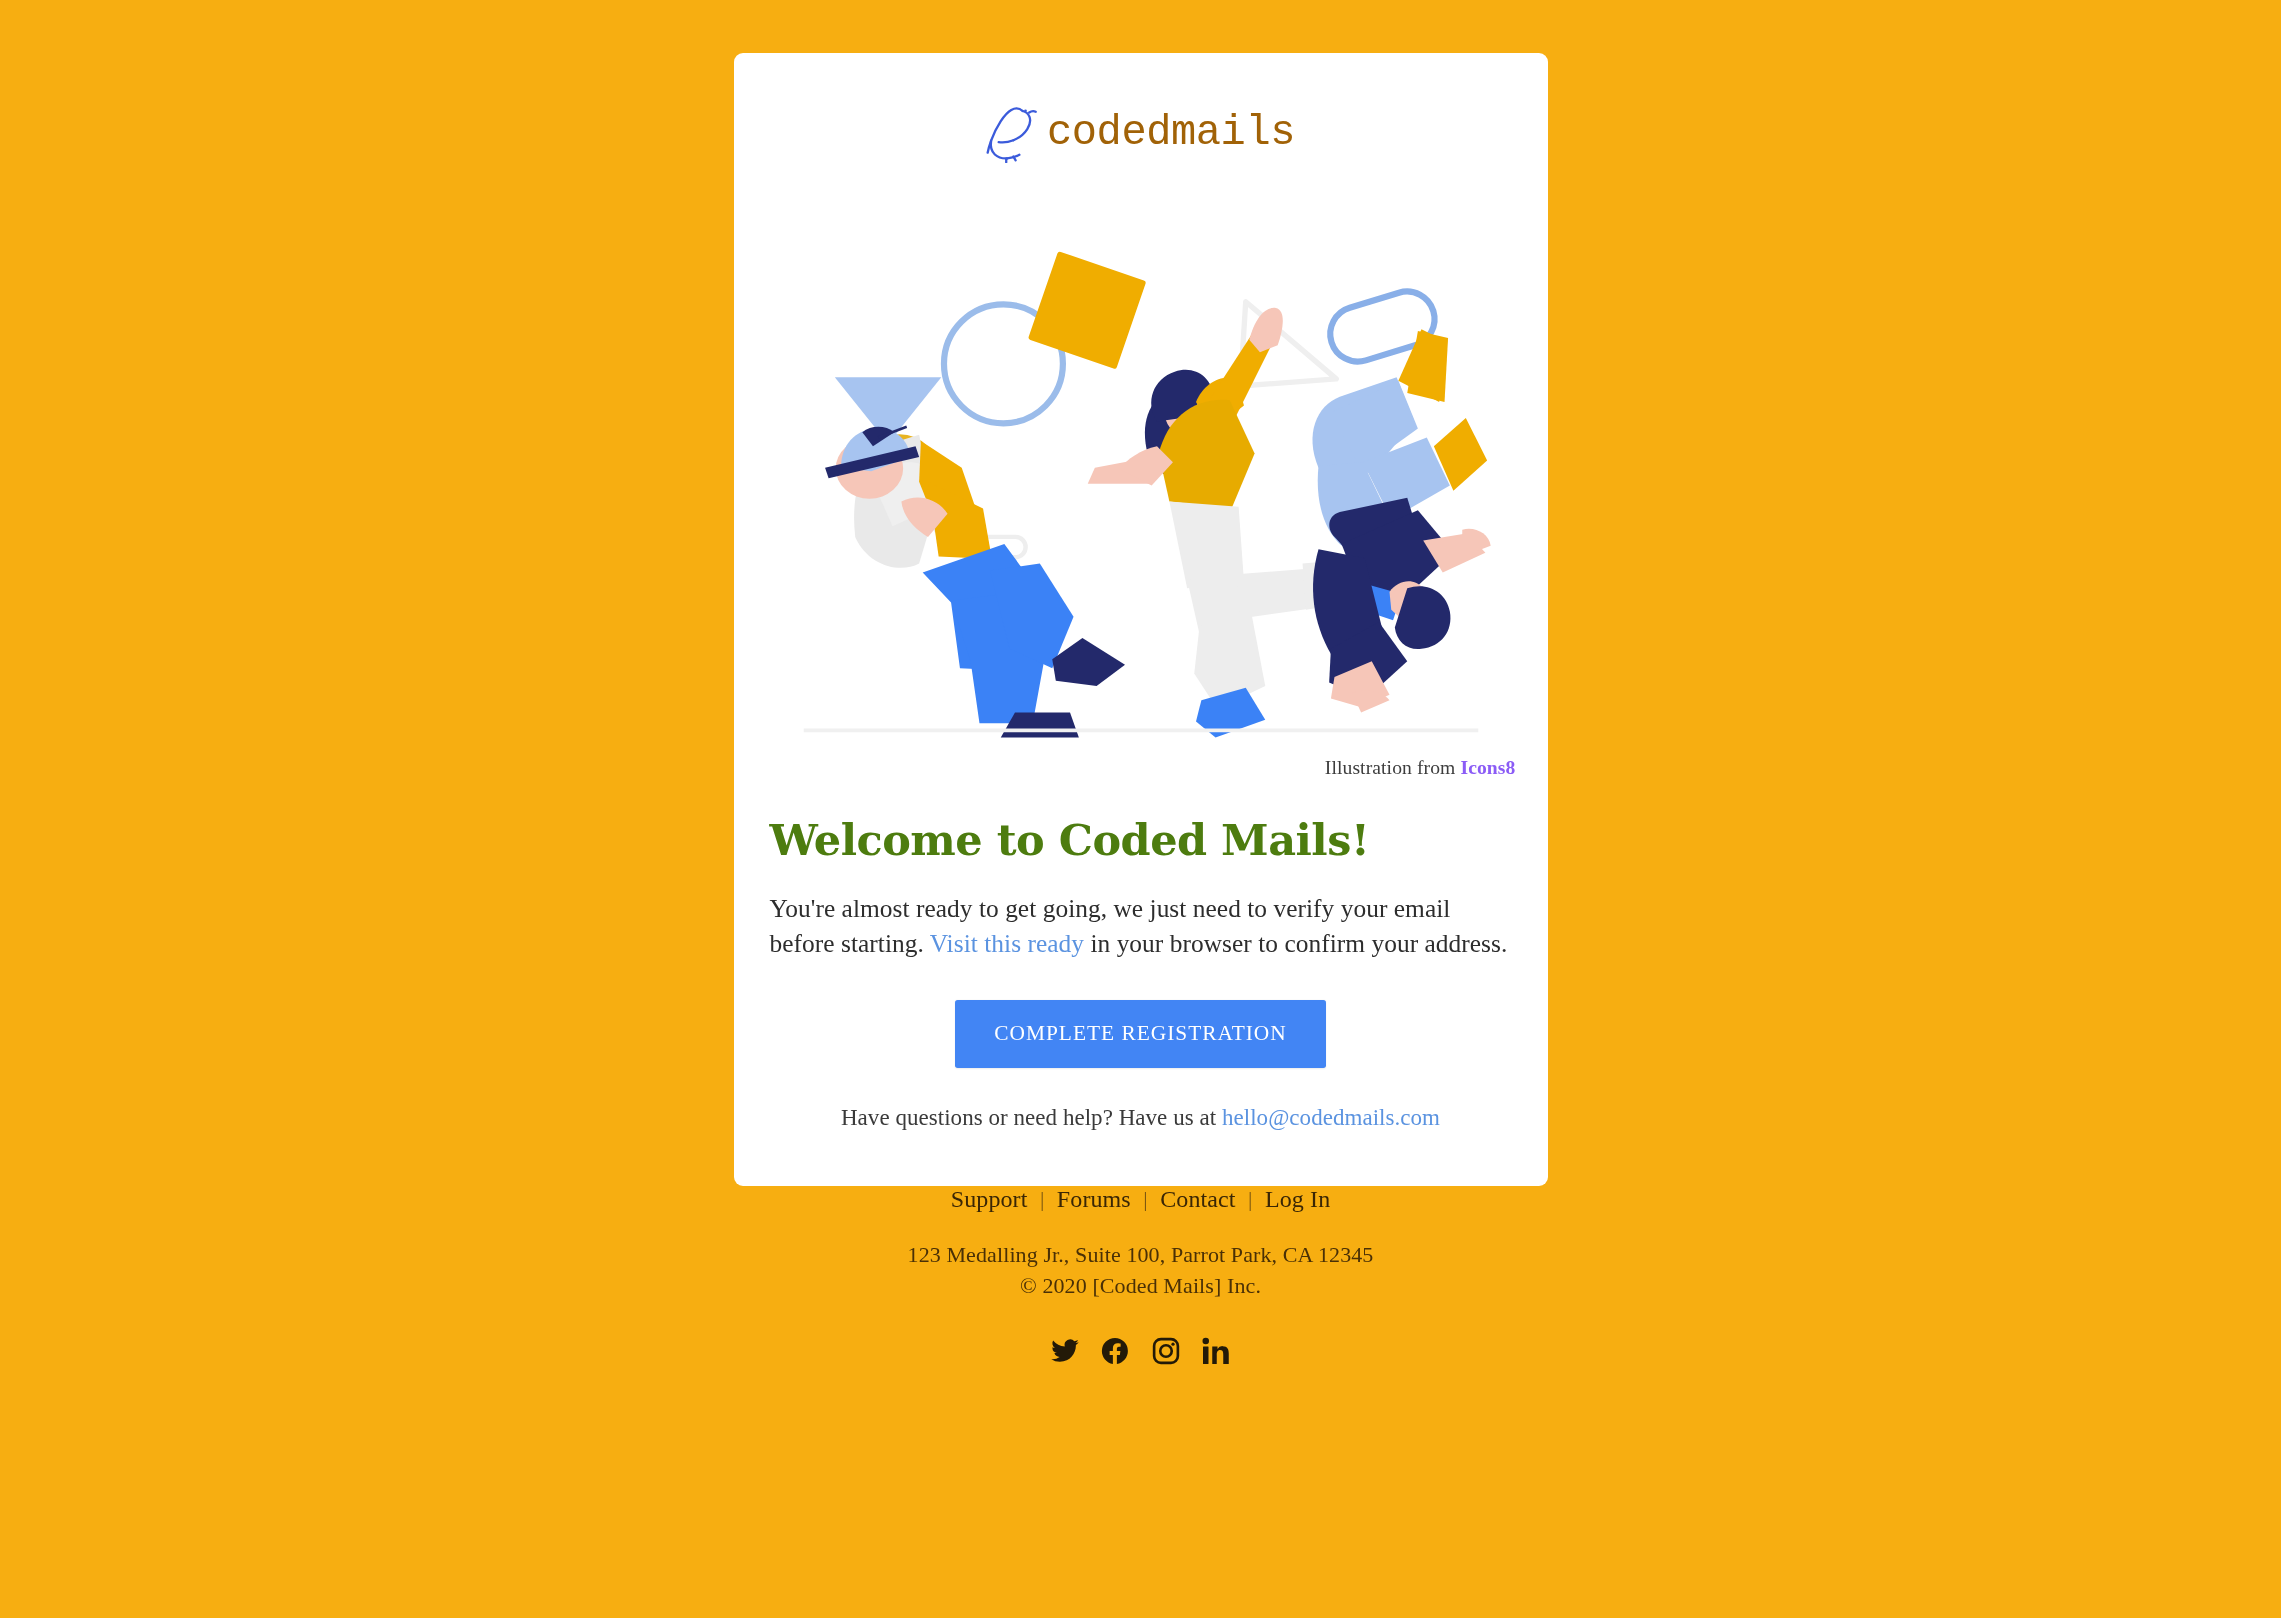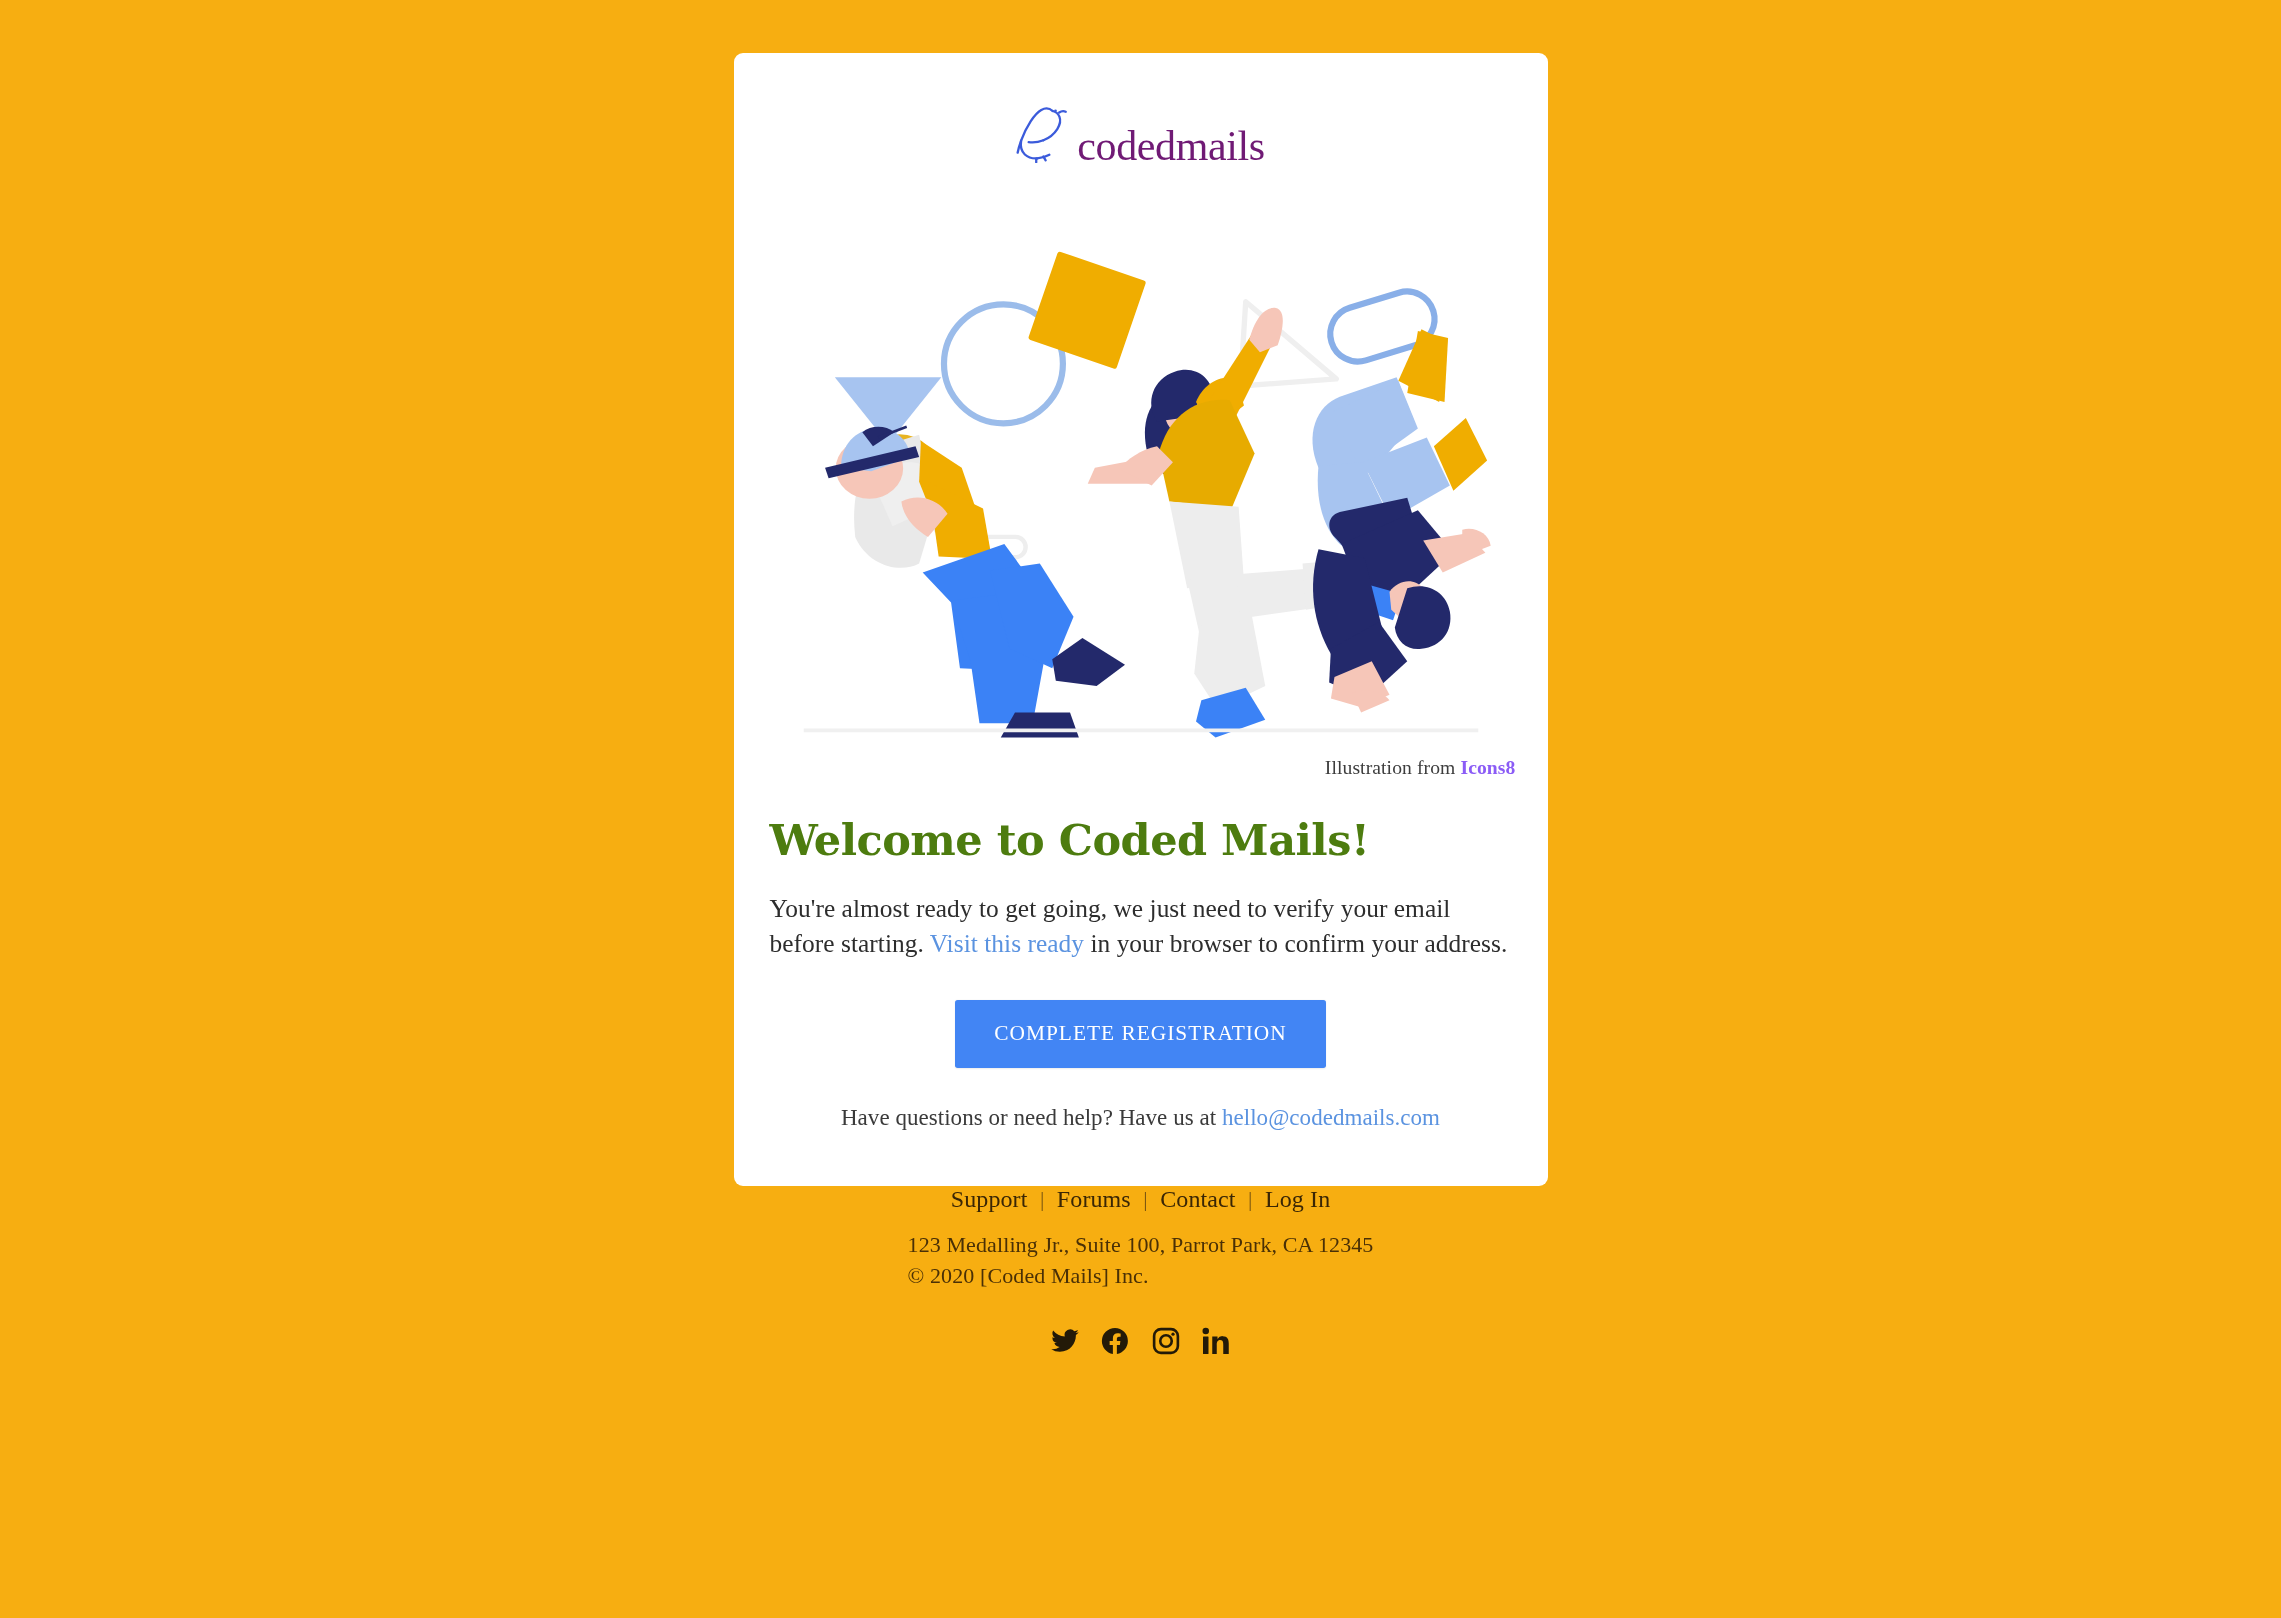--- a/index.html
+++ b/index.html
@@ -47,28 +47,28 @@
   .logo {
     display: flex;
     align-items: center;
     gap: 9px;
     height: 70px;
   }
 
   .logo-mark { display: block; }
 
   .logo-word {
-    font-family: Liberation Serif, serif;
+    font-family: Liberation Mono, monospace;
     font-size: 42px;
     letter-spacing: -0.4px;
-    color: #701a75;
+    color: #a16207;
     font-weight: 400;
     line-height: 1;
     position: relative;
-    top: 15px;
+    top: 2px;
   }
 
   .header-divider {
     margin: 21.4px 32px 0 32px;
     height: 1.8px;
     background: linear-gradient(to right, rgba(0,0,0,0.02), rgba(0,0,0,0.085) 4%, rgba(0,0,0,0.085) 96%, rgba(0,0,0,0.02));
     border-radius: 1.8px;
   }
 
   
@@ -180,21 +180,22 @@
     padding: 0 12.5px;
     letter-spacing: 0.1px;
   }
   .footer-sep {
     color: #6a4a10;
     font-size: 22px;
     opacity: 0.85;
   }
 
   .footer-address {
-    margin-top: 16px;
+    margin-top: 26px;
+    text-align: center;
     font-size: 22px;
     line-height: 1.42;
     color: #4a3006;
     letter-spacing: 0.1px;
   }
 
   .social-row {
     margin-top: 32px;
     display: flex;
     align-items: center;

